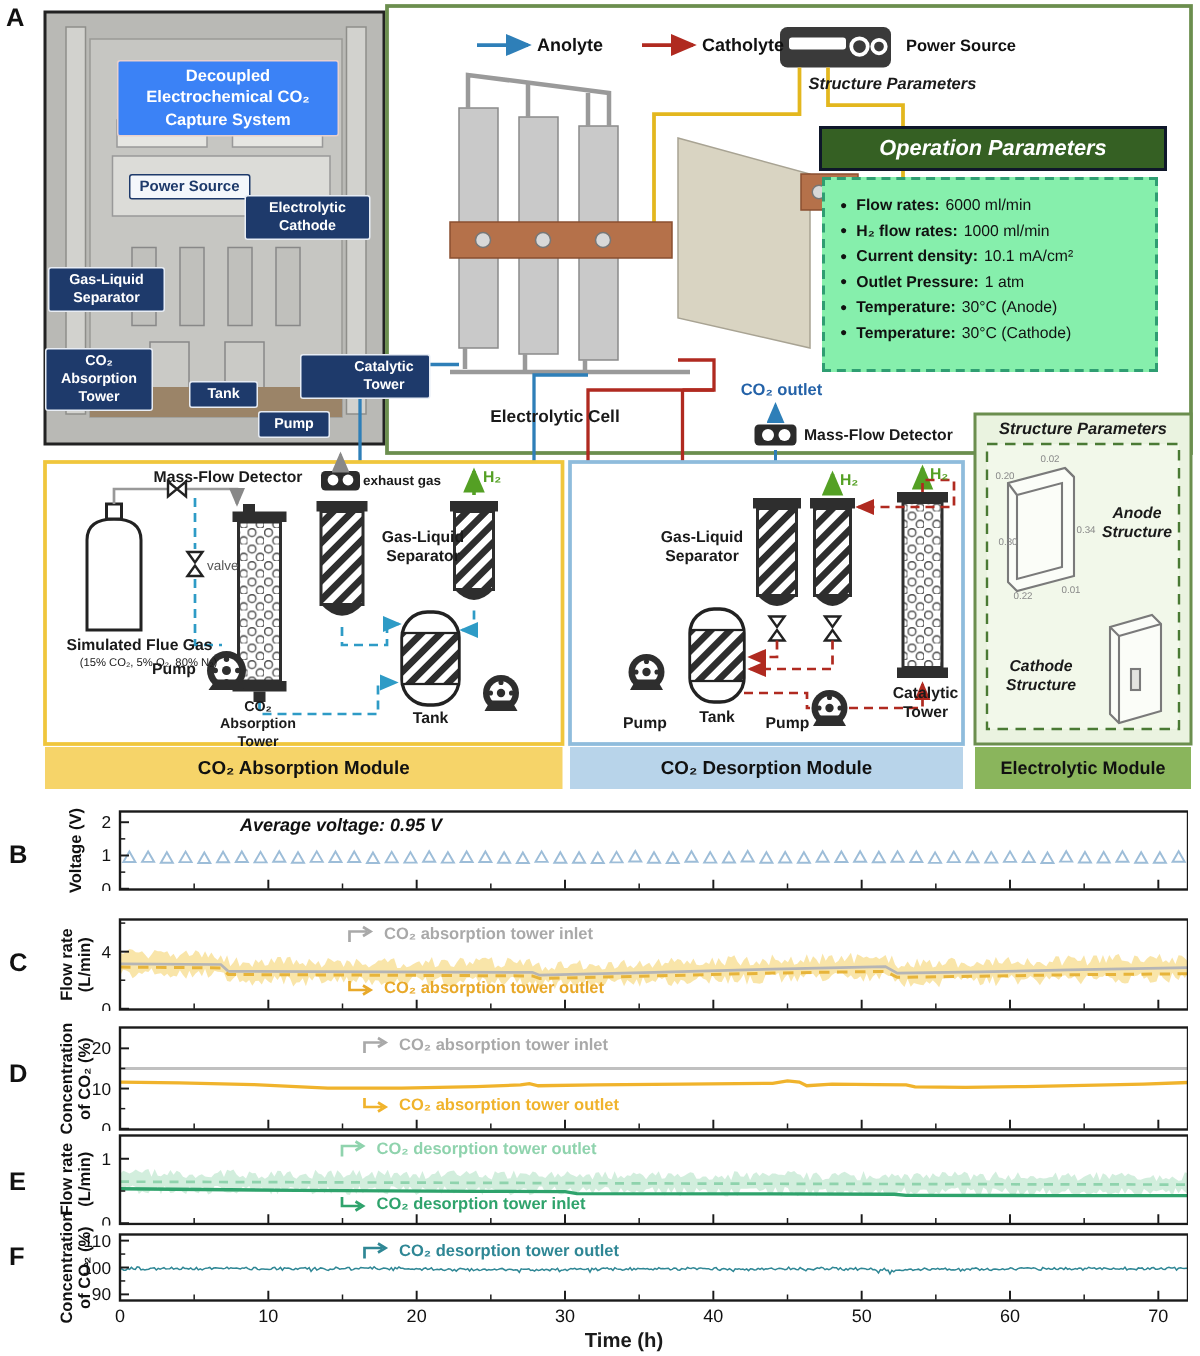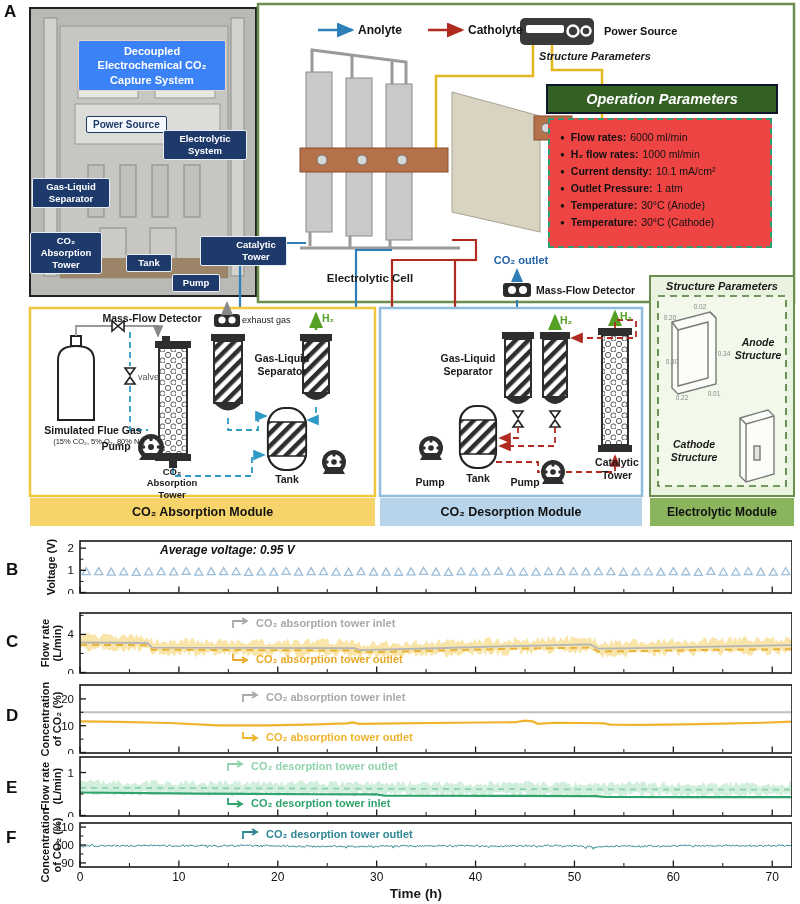--- a/index.html
+++ b/index.html
@@ -15,21 +15,21 @@
   .psbox{position:absolute;background:#f4f7fb;color:#1e3a6b;font-weight:bold;text-align:center;
         border-radius:2px;padding:2px 6px;font-size:10px;border:1px solid #1e3a6b;}
   
   .lbl{position:absolute;font-weight:bold;color:#1a1a1a;text-align:center;line-height:1.2;font-size:10.5px;}
   .lbl-sm{font-size:9px;}
   .italic-h{font-style:italic;font-weight:bold;}
   .legendword{position:absolute;font-weight:bold;font-size:12px;color:#111;}
   
   .op-head{position:absolute;background:#356023;color:#fff;font-style:italic;font-weight:bold;
         text-align:center;font-size:14.5px;border:2px solid #0f172a;display:flex;align-items:center;justify-content:center;}
-  .op-list{position:absolute;border:2px dashed #2f9e72;background:#ef4444;padding:6px 10px;box-sizing:border-box;}
+  .op-list{position:absolute;border:2px dashed #2f9e72;background:#86efac;padding:6px 10px;box-sizing:border-box;}
   .op-item{display:flex;align-items:baseline;font-size:10.5px;margin:5px 0;color:#111;}
   .op-item::before{content:"●";font-size:8px;margin-right:6px;position:relative;top:-1px;}
   .op-item b{margin-right:4px;white-space:nowrap;}
   
   .banner{position:absolute;display:flex;align-items:center;justify-content:center;
         font-weight:bold;font-size:12.5px;color:#111;box-sizing:border-box;text-align:right;}
   
   .chart-panel{position:absolute;left:40px;width:752px;}
   .plot text{font-family:"Liberation Sans", sans-serif;}
   .ylab{position:absolute;left:-12px;top:0;width:46px;height:100%;display:flex;align-items:center;justify-content:center;}
@@ -307,21 +307,21 @@
       <line x1="746" y1="424" x2="746" y2="482"></line>
     <line x1="746" y1="424" x2="774" y2="416"></line>
     <rect x="754" y="446" width="6" height="14" fill="#e4e4e0"></rect>
   </g>
 </svg>
 
 <div class="panel-letter" style="left:4px;top:2px;">A</div>
 
 <div class="redbox" style="left:78px;top:40px;width:134px;">Decoupled Electrochemical CO₂ Capture System</div>
 <div class="psbox" style="left:86px;top:116px;">Power Source</div>
-<div class="navy" style="left:163px;top:130px;width:76px;">Electrolytic System</div>
+<div class="navy" style="left:163px;top:130px;width:76px;">Electrolytic Cathode</div>
 <div class="navy" style="left:32px;top:178px;width:70px;">Gas-Liquid Separator</div>
 <div class="navy" style="left:30px;top:232px;width:64px;">CO₂ Absorption Tower</div>
 <div class="navy" style="left:126px;top:254px;width:38px;">Tank</div>
 <div class="navy" style="left:172px;top:274px;width:40px;">Pump</div>
 <div class="navy" style="left:200px;top:236px;width:54px;padding-left:28px;">Catalytic Tower</div>
 
 <div class="legendword" style="left:358px;top:23px;">Anolyte</div>
 <div class="legendword" style="left:468px;top:23px;">Catholyte</div>
 <div class="legendword" style="left:604px;top:25px;font-size:11px;">Power Source</div>
 <div class="lbl italic-h" style="left:520px;top:50px;width:150px;font-size:11px;">Structure Parameters</div>
@@ -352,21 +352,21 @@
       <b>Temperature:</b>
       <span>30°C (Cathode)</span>
     </div>
 </div>
 
 <div class="lbl" style="left:310px;top:272px;width:120px;font-size:11.5px;">Electrolytic Cell</div>
 <div class="lbl co2blue" style="left:486px;top:254px;width:70px;font-size:11px;">CO₂ outlet</div>
 <div class="lbl" style="left:536px;top:284px;width:110px;font-size:10.5px;text-align:left;">Mass-Flow Detector</div>
 
 <div class="lbl" style="left:96px;top:312px;width:112px;">Mass-Flow Detector</div>
-<div class="lbl lbl-sm" style="left:242px;top:315px;width:56px;text-align:left;font-weight:normal;">exhaust gas</div>
+<div class="lbl lbl-sm" style="left:242px;top:315px;width:56px;text-align:left;font-weight:bold;">exhaust gas</div>
 <div class="lbl lbl-sm" style="left:138px;top:372px;width:30px;text-align:left;font-weight:normal;color:#555;">valve</div>
 <div class="lbl" style="left:32px;top:424px;width:122px;">Simulated Flue Gas</div>
 <div class="lbl lbl-sm" style="left:30px;top:437px;width:138px;font-weight:normal;font-size:7.5px;">(15% CO₂, 5% O₂, 80% N₂)</div>
 <div class="lbl" style="left:96px;top:440px;width:40px;">Pump</div>
 <div class="lbl" style="left:322px;top:312px;width:24px;color:#54a024;text-align:left;">H₂</div>
 <div class="lbl" style="left:240px;top:352px;width:84px;">
   <div>Gas-Liquid</div>
     <div>Separator</div>
 </div>
 <div class="lbl lbl-sm" style="left:138px;top:466px;width:68px;font-size:9.5px;">

